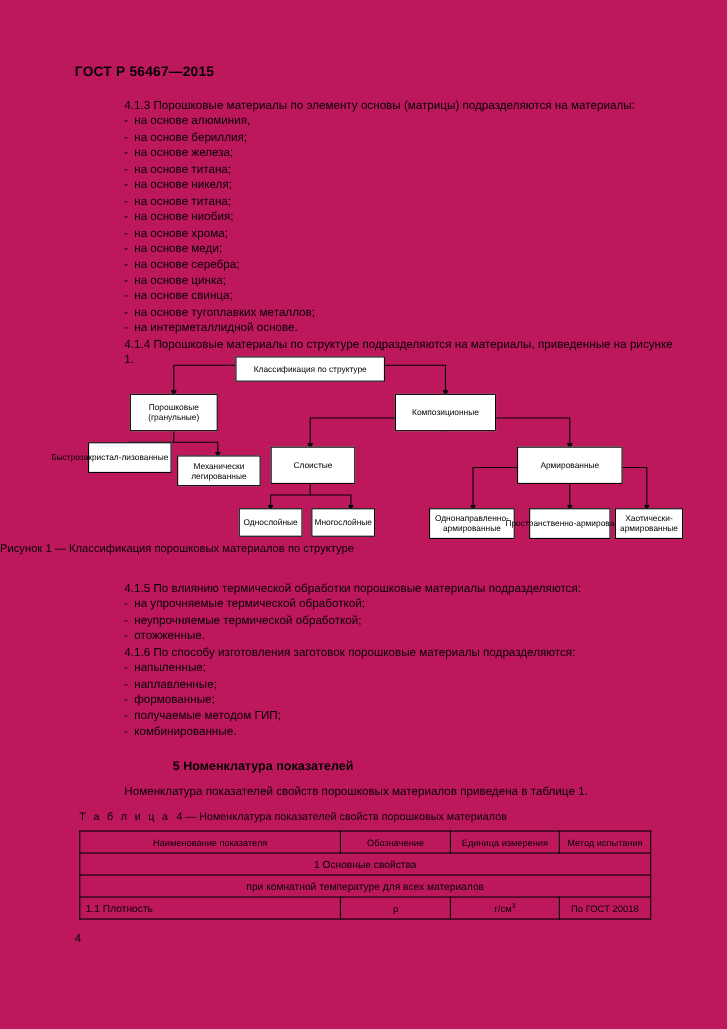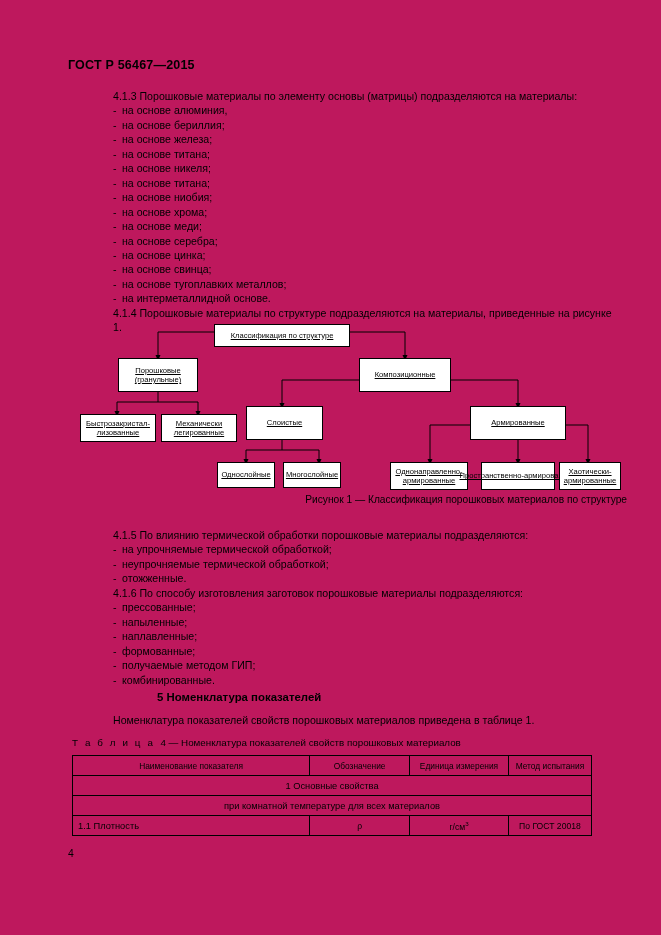--- a/index.html
+++ b/index.html
@@ -43,23 +43,22 @@
     white-space: nowrap;
   }
   .li .dash { display: inline-block; width: 9px; }
 
   
   .fig-caption {
     position: absolute;
     left: 0;
     top: 494px;
     width: 585px;
-    text-align: right;
+    text-align: left;
     font-size: 10.2px;
-    padding-left: 42px;
   }
 
   
   .section-head {
     position: absolute;
     left: 113px;
     top: 691px;
     font-size: 11.4px;
     font-weight: bold;
     padding-left: 44px;
@@ -121,21 +120,20 @@
     box-sizing: border-box;
     border: 1px solid #000000;
     background: #ffffff;
     display: flex;
     align-items: center;
     justify-content: center;
     text-align: center;
     font-size: 7.6px;
     line-height: 9.2px;
     padding: 1px 2px;
-    text-decoration: underline;
   }
   .diagram svg {
     position: absolute;
     left: 0;
     top: 0;
     width: 552px;
     height: 180px;
   }
 </style>
 </head>
@@ -200,21 +198,21 @@
 
     <div class="node" style="left:144px; top:14px; width:136px; height:23px;">Классификация по структуре</div>
 
     <div class="node" style="left:48px; top:48px; width:80px; height:34px; flex-direction:column;">
       <span>Порошковые</span>
       <span>(гранульные)</span>
     </div>
 
     <div class="node" style="left:289px; top:48px; width:92px; height:34px;">Композиционные</div>
 
-    <div class="node" style="left:10px; top:104px; width:76px; height:28px; flex-direction:column;">
+    <div class="node" style="left:10px; top:92px; width:76px; height:28px; flex-direction:row;justify-content:flex-end;">
       <span>Быстрозакристал-</span>
       <span>лизованные</span>
     </div>
     <div class="node" style="left:91px; top:104px; width:76px; height:28px; flex-direction:column;">
       <span>Механически</span>
       <span>легированные</span>
     </div>
 
     <div class="node" style="left:176px; top:96px; width:77px; height:34px;">Слоистые</div>
     <div class="node" style="left:400px; top:96px; width:96px; height:34px;">Армированные</div>
@@ -237,21 +235,20 @@
   </div>
 
   <div class="fig-caption">Рисунок 1 — Классификация порошковых материалов по структуре</div>
 
   <div class="text-block" style="top:528px;">
     <div class="para-indent">4.1.5 По влиянию термической обработки порошковые материалы подразделяются:</div>
     <div class="li"><span class="dash">-</span><span>на упрочняемые термической обработкой;</span></div>
     <div class="li"><span class="dash">-</span><span>неупрочняемые термической обработкой;</span></div>
     <div class="li"><span class="dash">-</span><span>отожженные.</span></div>
     <div class="para-indent">4.1.6 По способу изготовления заготовок порошковые материалы подразделяются:</div>
-    <div class="li"><span class="dash">-</span><span>прессованные;</span></div>
     <div class="li"><span class="dash">-</span><span>напыленные;</span></div>
     <div class="li"><span class="dash">-</span><span>наплавленные;</span></div>
     <div class="li"><span class="dash">-</span><span>формованные;</span></div>
     <div class="li"><span class="dash">-</span><span>получаемые методом ГИП;</span></div>
     <div class="li"><span class="dash">-</span><span>комбинированные.</span></div>
   </div>
 
   <div class="section-head">5 Номенклатура показателей</div>
   <div class="section-para">Номенклатура показателей свойств порошковых материалов приведена в таблице 1.</div>
 

